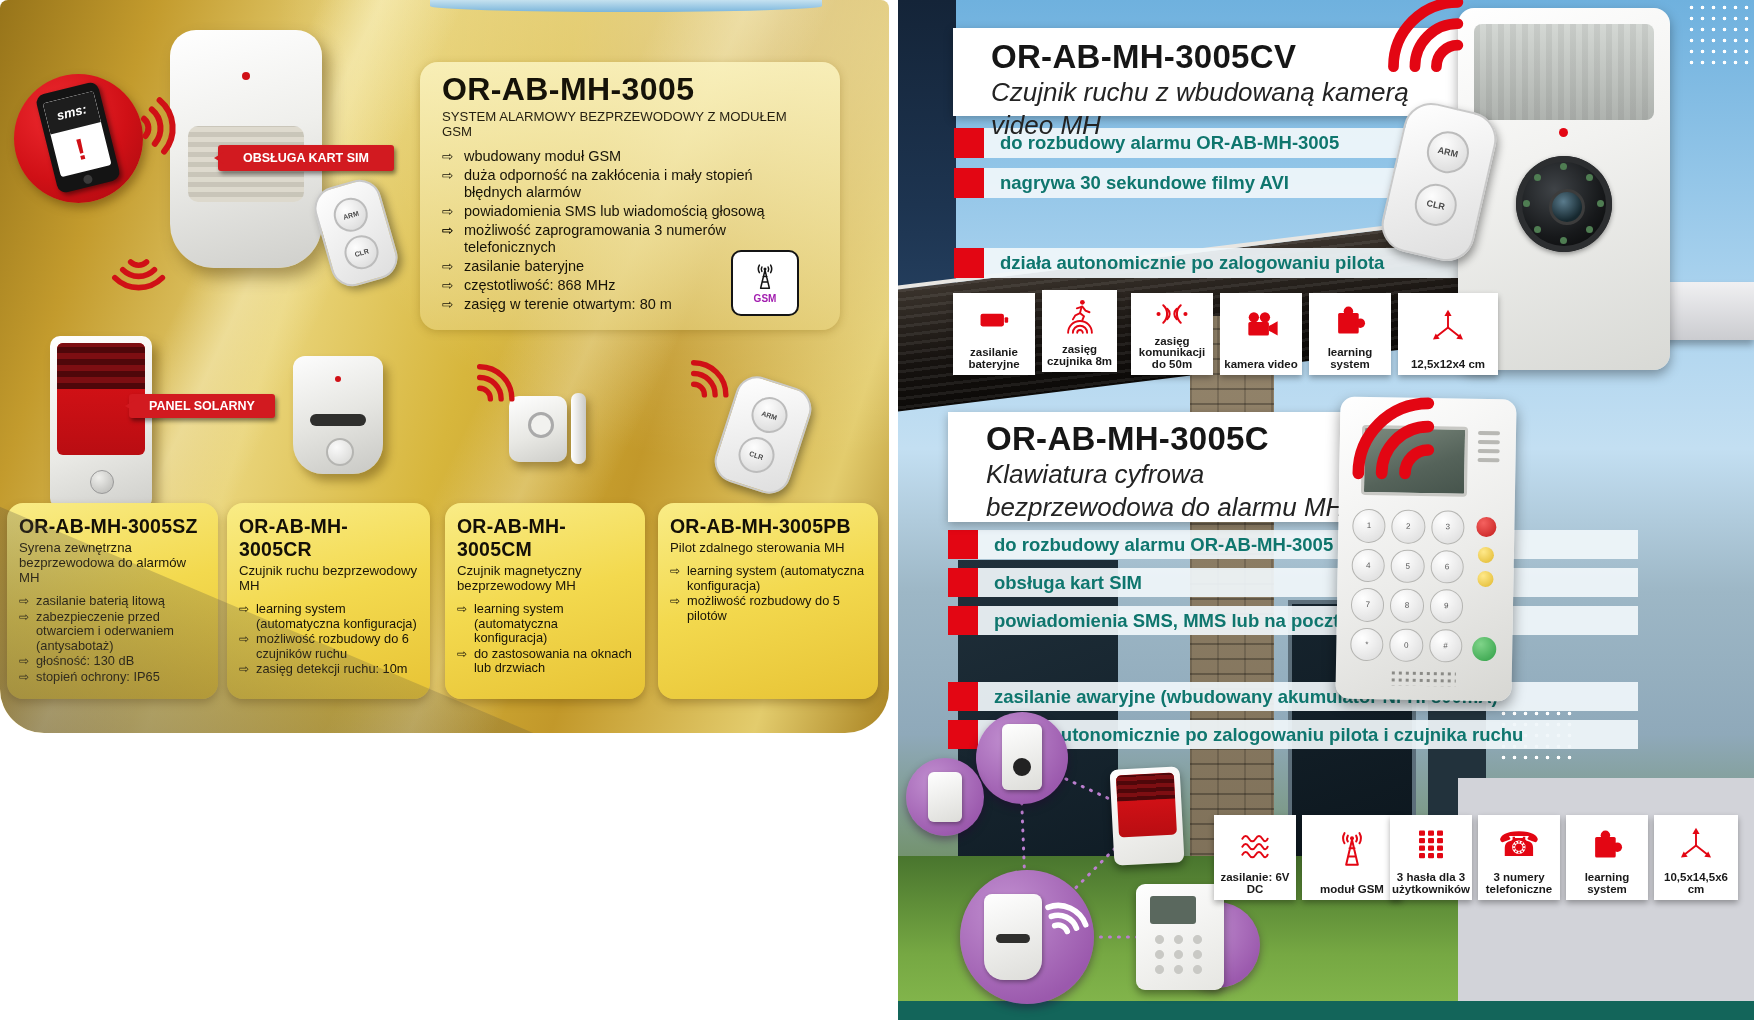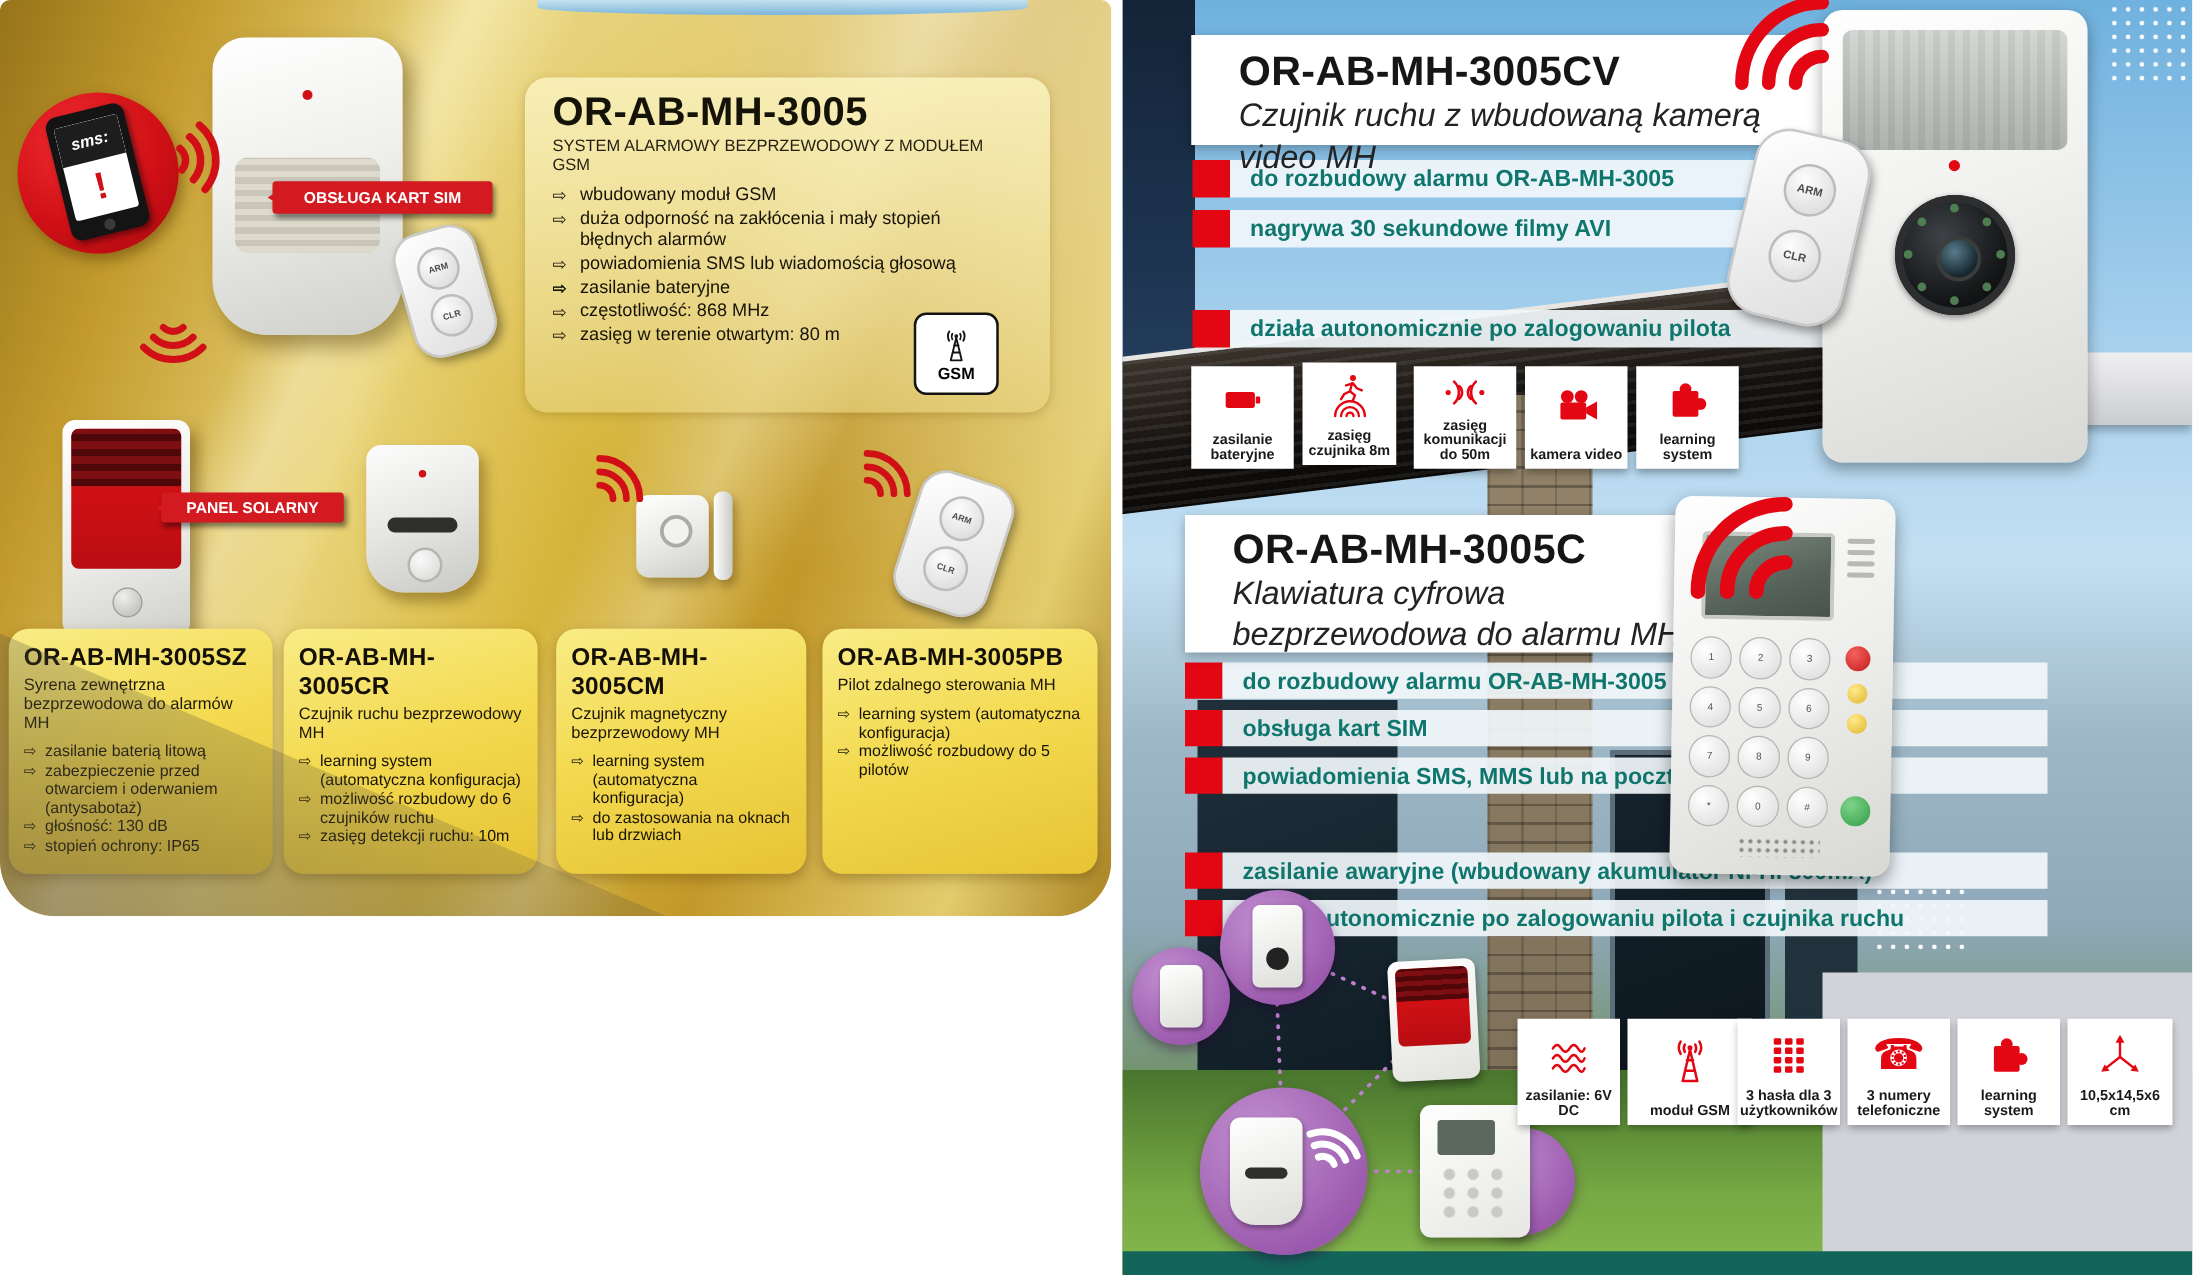--- a/index.html
+++ b/index.html
@@ -54,21 +54,21 @@
     padding:10px 20px 0 22px;background:linear-gradient(180deg,rgba(250,242,190,.88),rgba(232,212,128,.6));
     box-shadow:0 2px 8px rgba(120,90,10,.3);}
   .info-title{font-size:32px;font-weight:bold;color:#151208;letter-spacing:.4px;line-height:34px;}
   .info-sub{font-size:13.2px;color:#241f10;margin:3px 0 9px;}
   .li{position:relative;padding-left:22px;font-size:14.5px;line-height:17px;margin-bottom:2px;color:#171307;width:332px;}
   .li .arr{position:absolute;left:0;top:0;font-size:13.5px;}
 
   
   .gsmbadge{left:731px;top:250px;width:68px;height:66px;background:#fff;border:2.5px solid #141414;border-radius:10px;
     z-index:3;display:flex;flex-direction:column;align-items:center;justify-content:center;box-sizing:border-box;}
-  .gsmbadge .gtxt{font-size:13px;font-weight:bold;color:#000000;line-height:13px;}
+  .gsmbadge .gtxt{font-size:10px;font-weight:bold;color:#a21caf;line-height:13px;}
 
   
   .siren{left:50px;top:336px;width:102px;height:172px;border-radius:10px;z-index:2;
     background:linear-gradient(160deg,#ffffff,#eaeae6 60%,#cfcfcb);box-shadow:6px 8px 12px rgba(80,55,5,.45);}
   .siren-red{left:7px;top:7px;width:88px;height:112px;background:linear-gradient(#e01318,#b90d12);border-radius:6px;overflow:hidden;}
   .siren-solar{left:0;top:0;width:100%;height:46px;background:repeating-linear-gradient(0deg,#4f070a 0 6px,#7d0e12 6px 12px);}
   .siren-btn{left:40px;top:134px;width:22px;height:22px;border-radius:50%;border:1px solid #999;
     background:radial-gradient(circle at 35% 30%,#efefec,#b5b5b2);}
 
   
@@ -216,21 +216,21 @@
       <div class="btn" style="left:15px;top:52px;width:30px;height:30px;font-size:7px;">CLR</div>
     </div>
 
     <div class="abs infobox">
       <div class="info-title">OR-AB-MH-3005</div>
       <div class="info-sub">SYSTEM ALARMOWY BEZPRZEWODOWY Z MODUŁEM GSM</div>
       <div class="li"><span class="arr">⇨</span><span>wbudowany moduł GSM</span></div>
       <div class="li"><span class="arr">⇨</span><span>duża odporność na zakłócenia i mały stopień błędnych alarmów</span></div>
       <div class="li"><span class="arr">⇨</span><span>powiadomienia SMS lub wiadomością głosową</span></div>
       <div class="li"><span class="arr">⇨</span></div>
-      <div class="li"><span class="arr">⇨</span></div>
+      <div class="li"><span class="arr">⇨</span><span>możliwość zaprogramowania 3 numerów telefonicznych</span></div>
       <div class="li"><span class="arr">⇨</span><span>zasilanie bateryjne</span></div>
       <div class="li"><span class="arr">⇨</span><span>częstotliwość: 868 MHz</span></div>
       <div class="li"><span class="arr">⇨</span><span>zasięg w terenie otwartym: 80 m</span></div>
     </div>
 
     <div class="abs gsmbadge">
       <svg width="30" height="30" viewBox="0 0 48 48">
           <g stroke="#141414" stroke-width="2.4" fill="none" stroke-linecap="round">
             <path d="M24 13 L17 42 M24 13 L31 42 M19.5 32 L28.5 32 M21 23 L27 23 M17 42 L31 42"></path>
             <path d="M15 5 a12 12 0 0 0 0 12"></path>
@@ -426,20 +426,35 @@
     </div>
     <div class="abs tile" style="left:411px;top:293px;width:82px;height:82px;">
       <div class="tile-icon">
           <svg width="38" height="38" viewBox="0 0 48 48" fill="#e30613">
             <rect x="9" y="15" width="26" height="26" rx="2"></rect>
             <circle cx="22" cy="13" r="6"></circle>
             <circle cx="37" cy="28" r="6"></circle>
           </svg>
         </div>
       <div class="tile-label">learning system</div>
+    </div>
+    <div class="abs tile" style="left:500px;top:293px;width:100px;height:82px;">
+      <div class="tile-icon">
+          <svg width="42" height="38" viewBox="0 0 48 48">
+            <g stroke="#e30613" stroke-width="2.4" fill="#e30613" stroke-linecap="round">
+              <line x1="24" y1="26" x2="24" y2="9"></line>
+              <path d="M24 3.5 l-4.5 8 h9 Z" stroke="none"></path>
+              <line x1="24" y1="26" x2="10" y2="37"></line>
+              <path d="M5 41 l8.5 -1 l-5 -6.5 Z" stroke="none"></path>
+              <line x1="24" y1="26" x2="38" y2="37"></line>
+              <path d="M43 41 l-8.5 -1 l5 -6.5 Z" stroke="none"></path>
+            </g>
+          </svg>
+        </div>
+      <div class="tile-label">12,5x12x4 cm</div>
     </div>
 
     <div class="abs wbox" style="left:50px;top:412px;width:560px;height:110px;padding:8px 0 0 38px;">
       <div class="wtitle">OR-AB-MH-3005C</div>
       <div class="wsub" style="width:400px;">Klawiatura cyfrowa bezprzewodowa do alarmu MH</div>
     </div>
     <svg class="abs" style="left:432px;top:390px;width:110px;height:100px;transform:rotate(-90deg);z-index:6;" viewBox="0 0 60 60">
         <g fill="none" stroke="#e30613" stroke-linecap="round">
           <path d="M10 42 A14 14 0 0 1 24 56" stroke-width="7"></path>
           <path d="M10 28 A28 28 0 0 1 38 56" stroke-width="7"></path>

